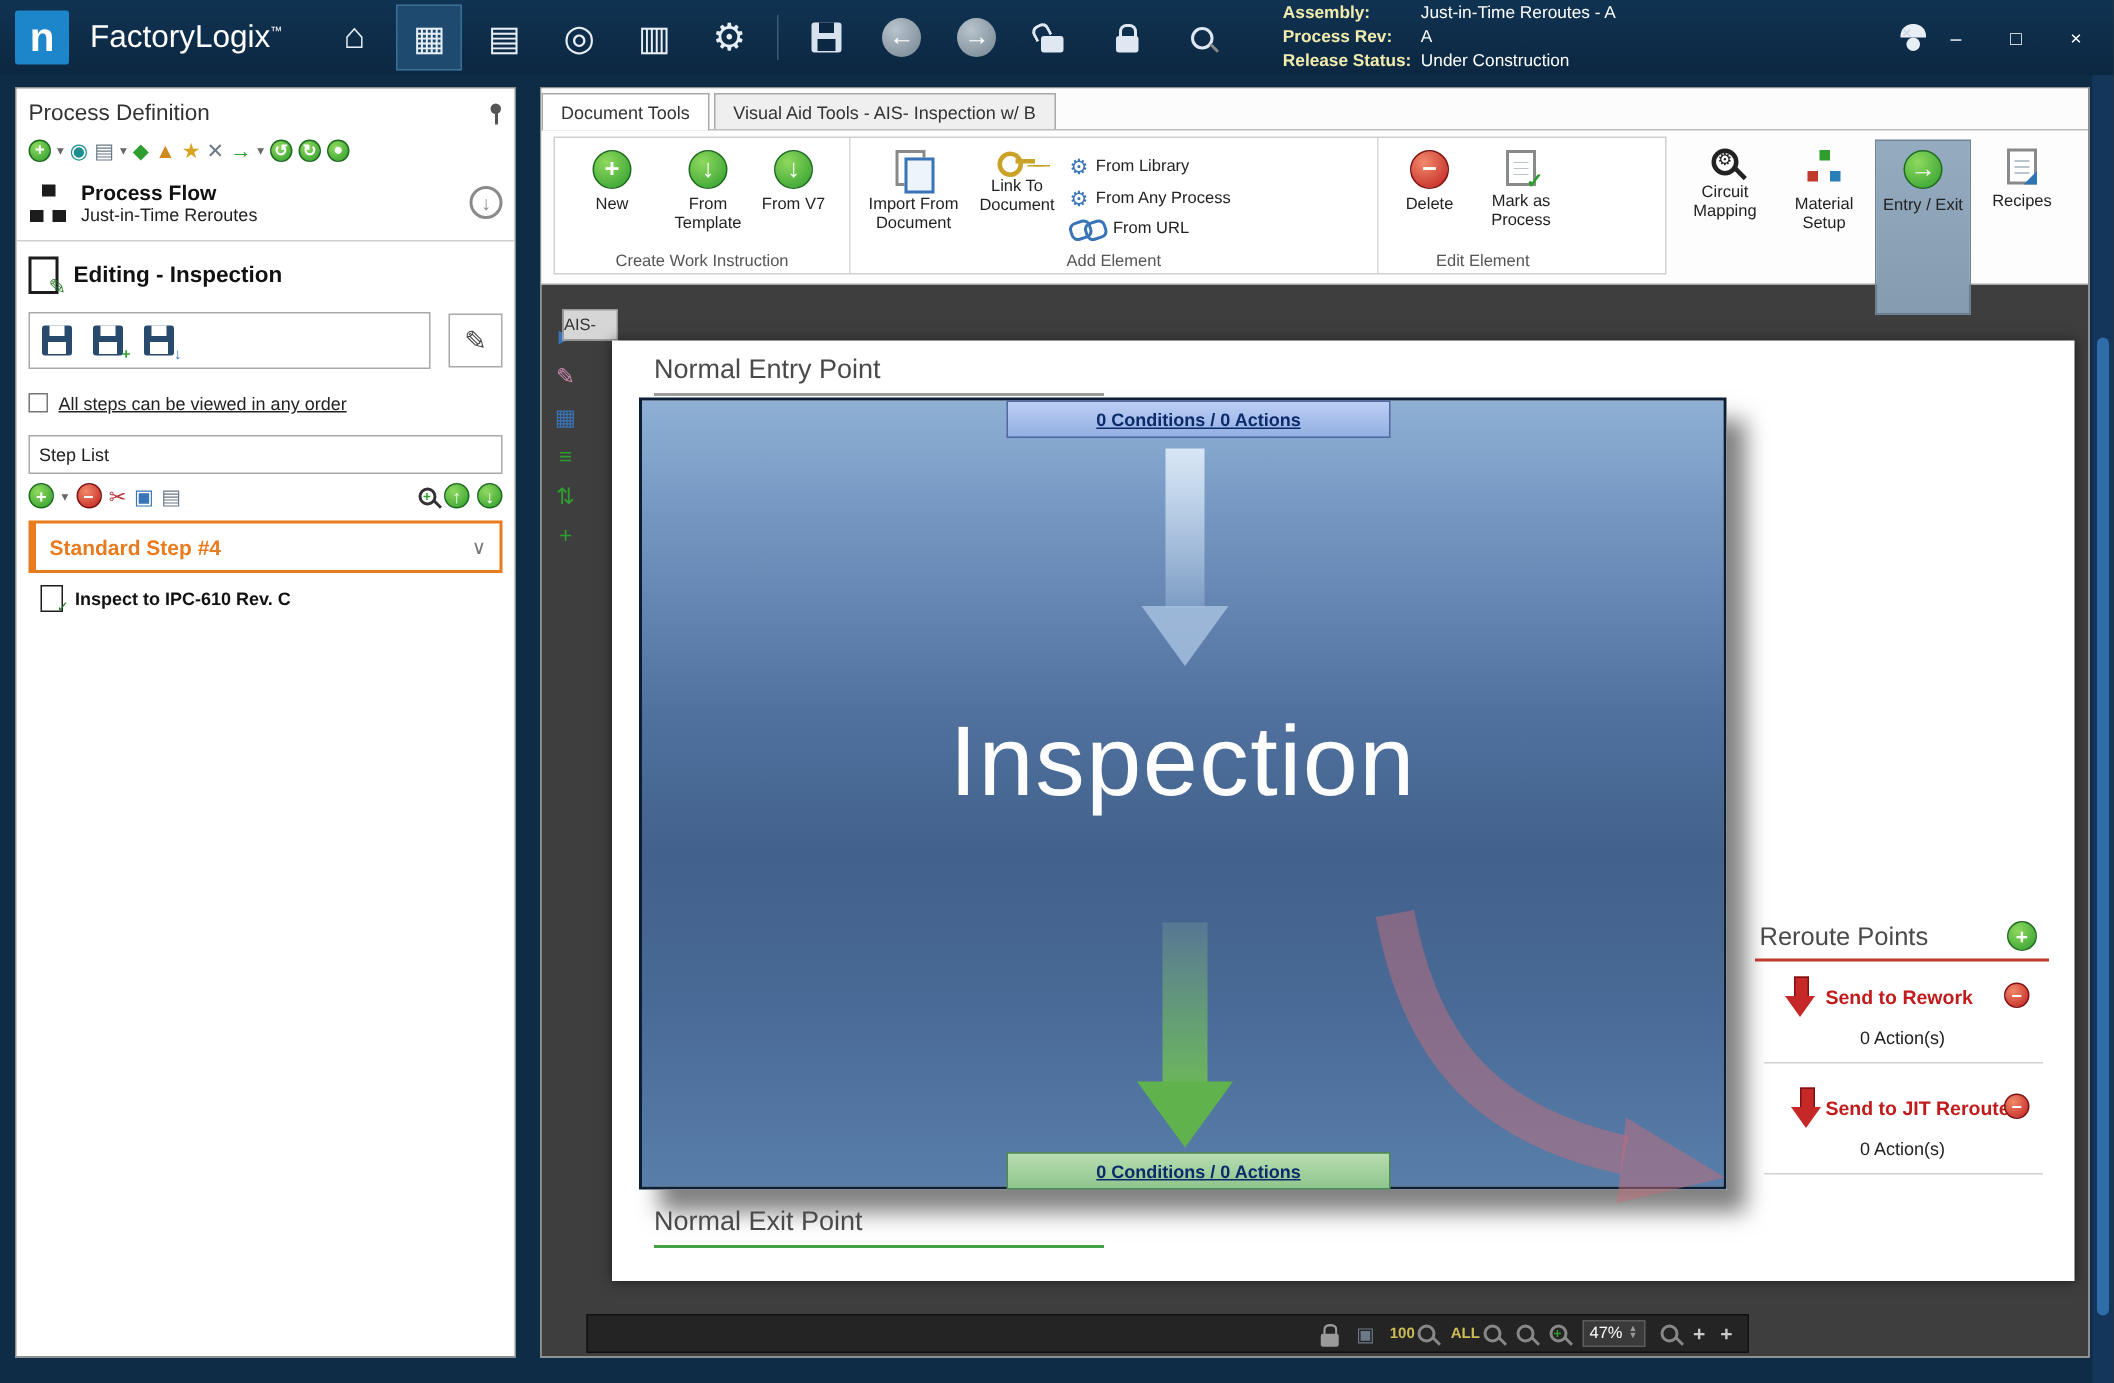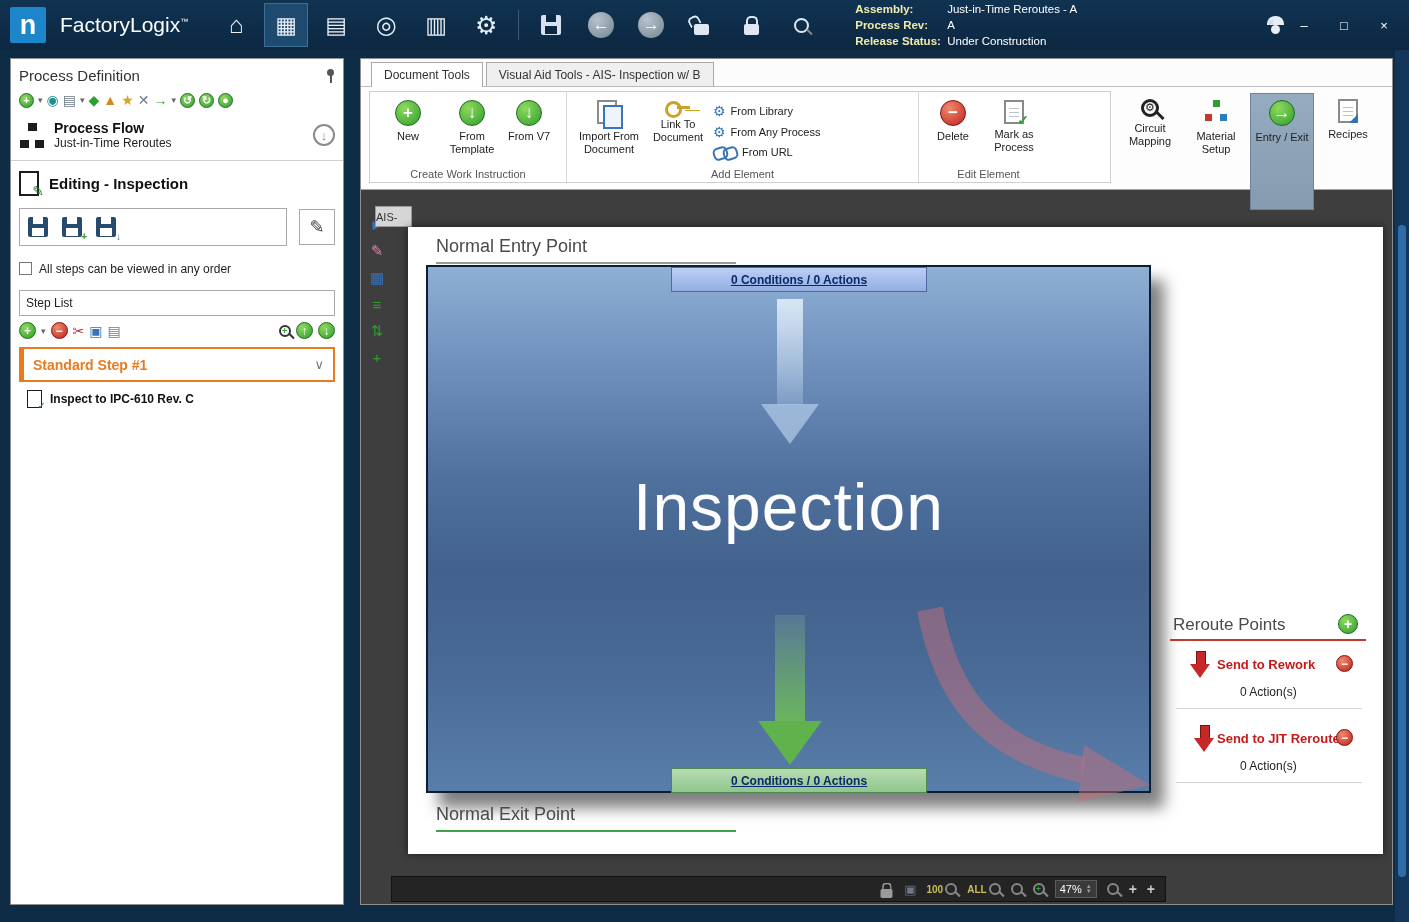--- a/index.html
+++ b/index.html
@@ -95,37 +95,37 @@
   .bold14 { font-size:14px; font-weight:bold; color:#111; }
   .sub12 { font-size:12px; color:#222; }
   .lp-hr { border:none; border-top:1px solid #cfcfcf; margin:6px -8px 10px; }
   .lp-editing { display:flex; align-items:center; gap:10px; margin-bottom:12px; }
   .lp-editing span.txt { font-size:15px; font-weight:bold; color:#111; }
   .lp-btnrow { display:flex; align-items:center; margin-bottom:16px; }
   .btn-box { border:1px solid #a9a9a9; display:flex; gap:4px; padding:3px; width:268px; height:38px; align-items:center; }
   .sq-btn { width:30px; height:30px; border:1px solid transparent; display:flex; align-items:center; justify-content:center; position:relative; }
   .sq-btn .mini { position:absolute; right:-1px; bottom:-1px; font-size:10px; font-weight:bold; }
   .edit-btn { width:36px; height:36px; border:1px solid #a9a9a9; margin-left:12px; display:flex; align-items:center; justify-content:center; }
-  .lp-check { display:flex; align-items:flex-start; gap:7px; margin-bottom:14px; }
+  .lp-check { display:flex; align-items:flex-start; gap:7px; margin-bottom:14px;text-decoration:underline; }
   .cb { width:13px; height:13px; border:1px solid #777; background:#fff; flex:none; }
   .cb-lbl { font-size:12px; color:#222; }
   .sl-hdr { border:1px solid #a9a9a9; height:20px; font-size:12px; padding:12px 6px; color:#222; display:flex; align-items:center; margin-bottom:6px; }
   .sl-tools { display:flex; align-items:center; gap:5px; margin-bottom:8px; }
   .sl-tools .spacer { flex:1; }
   .sel-step { border:2px solid #e87b1e; border-left:5px solid #e87b1e; height:35px; display:flex; align-items:center; padding:0 9px; margin-bottom:8px; background:#fff; }
   .sel-step .txt { color:#e87b1e; font-weight:bold; font-size:14px; }
   .sel-step .chev { margin-left:auto; color:#777; font-size:13px; }
   .step-item { display:flex; align-items:center; gap:8px; padding-left:8px; }
   .step-item .txt { font-size:12px; font-weight:bold; color:#111; }
   .doc-ic.small { width:15px; height:18px; border-width:1.5px; }
   .doc-ic.small .ovl { font-size:10px; right:-5px; bottom:-4px; }
 
   
   .content { flex:1; display:flex; flex-direction:column; background:#fff; border:1px solid #8f8f8f; position:relative; }
-  .tabs { height:27px; display:flex; align-items:flex-end; padding-left:10px; gap:3px; background:#fcfcfc; }
+  .tabs { height:27px; display:flex; align-items:flex-end; gap:3px; background:#fcfcfc; }
   .tab { height:24px; padding:0 12px; font-size:12px; color:#333; display:flex; align-items:center; border:1px solid #a8a8a8; border-bottom:none; background:#efefef; white-space:nowrap; }
   .tab.active { background:#fff; position:relative; z-index:8; margin-bottom:-1px; height:25px; }
   .ribbon { height:104px; border-top:1px solid #bdbdbd; border-bottom:1px solid #a5a5a5; position:relative; background:#fdfdfd; z-index:6; }
   .rbn-box { position:absolute; left:8px; top:4px; height:92px; width:742px; border:1px solid #cfcfcf; display:flex; background:#fff; }
   .rbn-group { position:relative; height:100%; padding:4px 8px 16px; display:flex; gap:4px; align-items:flex-start; }
   .rbn-group + .rbn-group { border-left:1px solid #d8d8d8; }
   .rbn-glabel { position:absolute; bottom:2px; left:0; right:0; text-align:center; font-size:11px; color:#555; white-space:nowrap; }
   .rbn-btn { width:60px; display:flex; flex-direction:column; align-items:center; gap:4px; font-size:11px; color:#222; text-align:center; padding-top:4px; line-height:1.15; }
   .small-col { display:flex; flex-direction:column; gap:5px; padding-top:7px; font-size:11px; color:#222; width:118px; }
   .rbn-small { display:flex; align-items:center; gap:5px; white-space:nowrap; }
@@ -316,21 +316,21 @@
       <span class="ic gray">▤</span>
       <span class="spacer"></span>
       <span class="mag dark">
           <span class="magplus">+</span>
         </span>
       <span class="cic green s17">↑</span>
       <span class="cic green s17">↓</span>
     </div>
 
     <div class="sel-step">
-      <span class="txt">Standard Step #1</span>
+      <span class="txt">Standard Step #4</span>
       <span class="chev">∨</span>
     </div>
 
     <div class="step-item">
       <span class="doc-ic small">
           <i class="ovl">✓</i>
         </span>
       <span class="txt">Inspect to IPC-610 Rev. C</span>
     </div>
   </aside>

